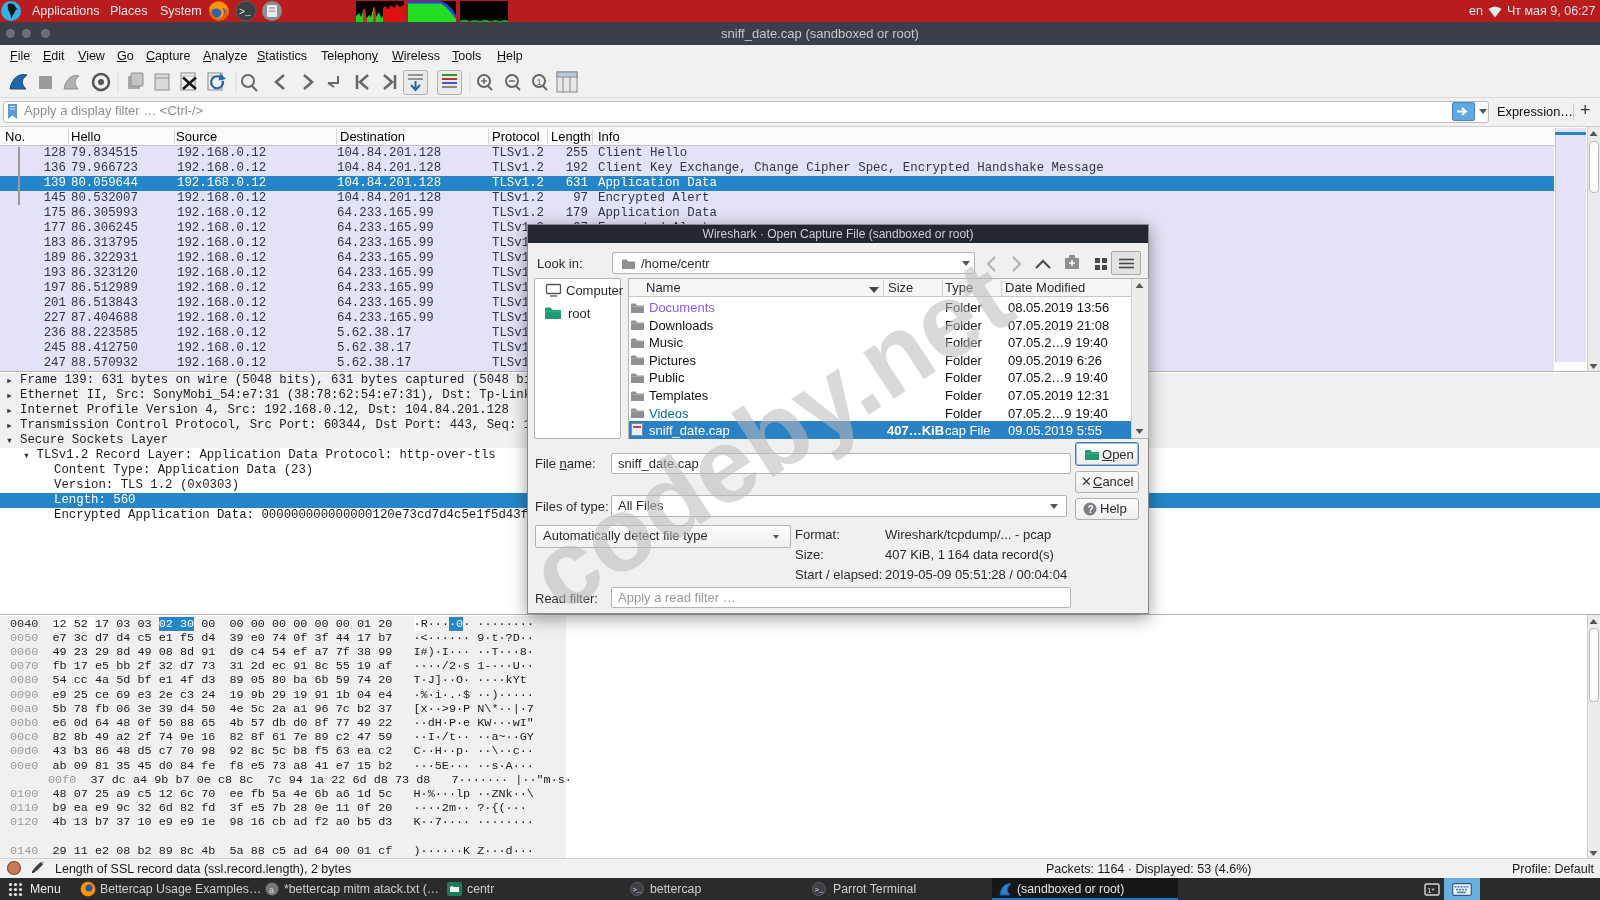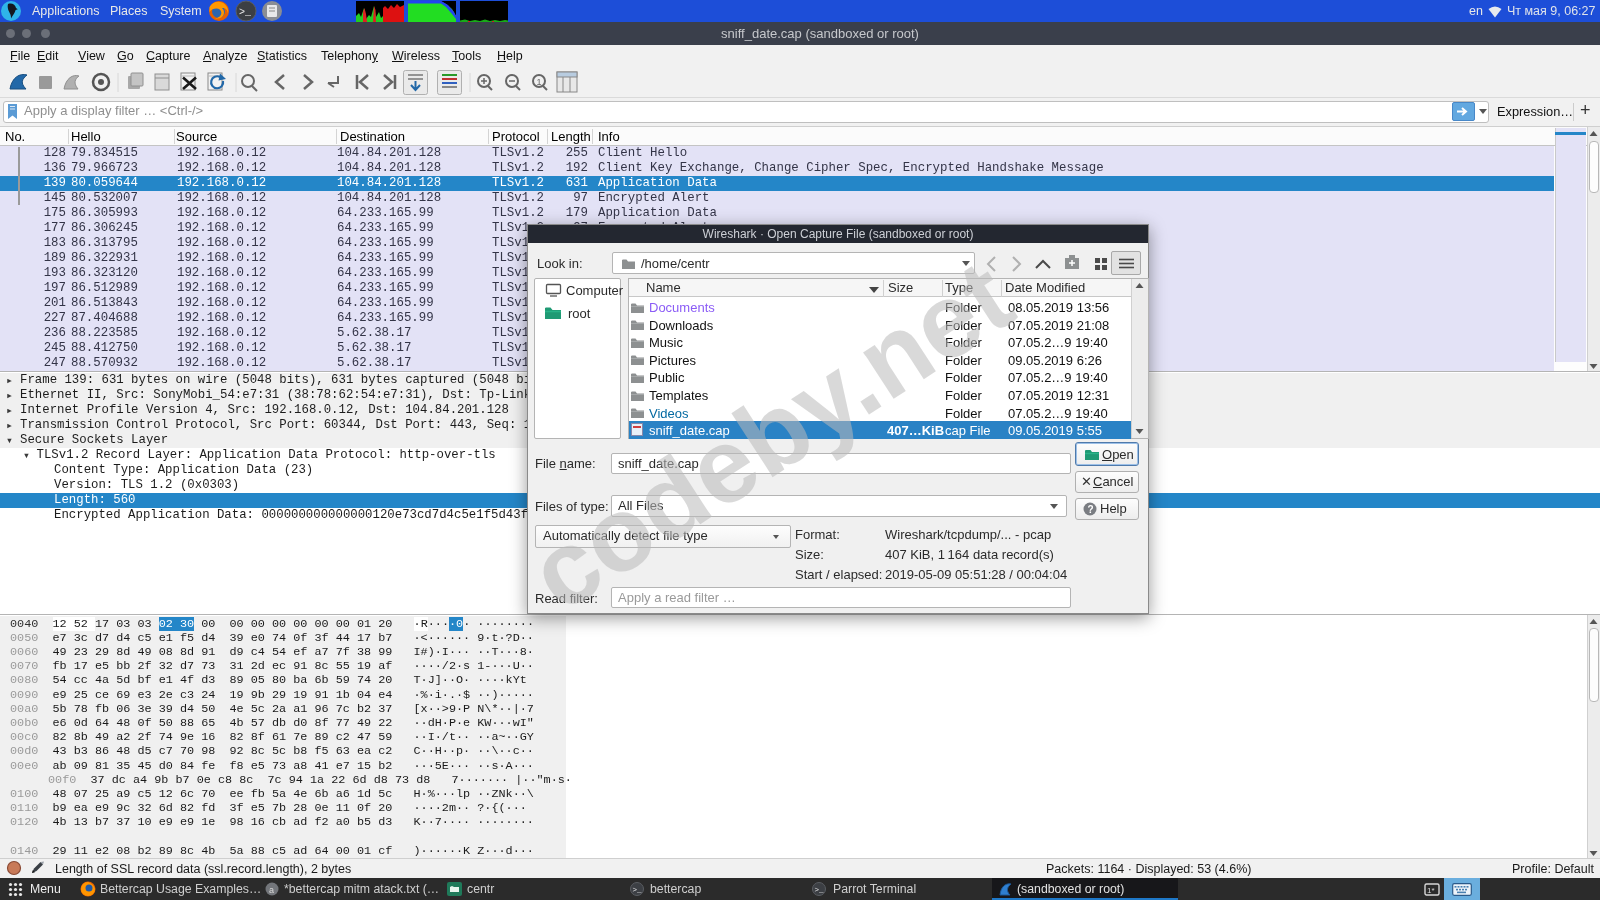--- a/index.html
+++ b/index.html
@@ -1,20 +1,20 @@
 <!DOCTYPE html>
 <html><head>
 <meta charset="utf-8">
 <style>
 * { margin:0; padding:0; box-sizing:border-box; }
 html,body { width:1600px; height:900px; overflow:hidden; }
 body { font-family:"Liberation Sans", sans-serif; background:#f1f1f1; position:relative; }
 .abs { position:absolute; }
 .mono { font-family:"Liberation Mono", monospace; }
-#panel { left:0; top:0; width:1600px; height:22px; background:#1d4ed8; color:#e8e8e8; font-size:12.5px; }
+#panel { left:0; top:0; width:1600px; height:22px; background:#b91c1c; color:#e8e8e8; font-size:12.5px; }
 #panel .mitem { position:absolute; top:3px; }
 #titlebar { left:0; top:22px; width:1600px; height:23px; background:#3a3f4b; }
 #titlebar .dot { position:absolute; width:9px; height:9px; border-radius:50%; background:#6b6f78; top:7px; }
 #titlebar .wtitle { position:absolute; left:40px; width:1560px; text-align:center; top:4px; color:#c6c8cc; font-size:13px; }
 #menubar { left:0; top:45px; width:1600px; height:22px; background:#f1f1f1; font-size:12.5px; color:#111; }
 #menubar span { position:absolute; top:4px; }
 #toolbar { left:0; top:67px; width:1600px; height:31px; background:#f1f1f1; border-bottom:1px solid #dadada; }
 #filterbar { left:0; top:98px; width:1600px; height:29px; background:#f1f1f1; border-bottom:1px solid #cfcfcf; }
 #filterinput { position:absolute; left:3px; top:3px; width:1486px; height:22px; background:#fff; border:1px solid #bfbfbf; border-radius:3px; }
 #plist { left:0; top:127px; width:1600px; height:244px; background:#fdfdfd; }
@@ -90,21 +90,21 @@
 
 <div class="abs" id="titlebar">
   <div class="dot" style="left:6px;"></div>
   <div class="dot" style="left:22px;"></div>
   <div class="dot" style="left:41px;"></div>
   <div class="wtitle">sniff_date.cap (sandboxed or root)</div>
 </div>
 
 <div class="abs" id="menubar">
   <span style="left:10px;"><u>F</u>ile</span>
-  <span style="left:37px;"><u>E</u>dit</span>
+  <span style="left:43px;"><u>E</u>dit</span>
   <span style="left:78px;"><u>V</u>iew</span>
   <span style="left:117px;"><u>G</u>o</span>
   <span style="left:146px;"><u>C</u>apture</span>
   <span style="left:203px;"><u>A</u>nalyze</span>
   <span style="left:257px;"><u>S</u>tatistics</span>
   <span style="left:321px;">Telephon<u>y</u></span>
   <span style="left:392px;"><u>W</u>ireless</span>
   <span style="left:452px;"><u>T</u>ools</span>
   <span style="left:497px;"><u>H</u>elp</span>
 </div>

